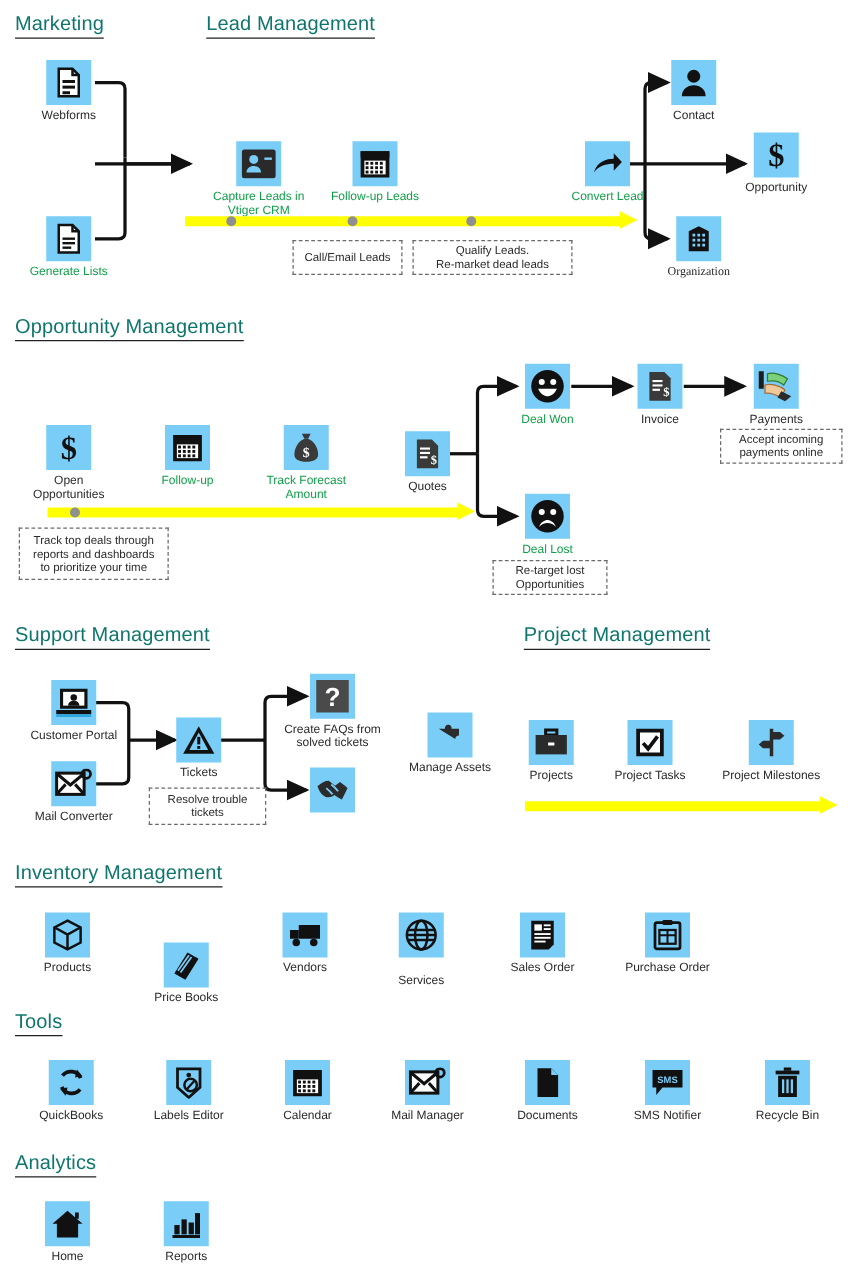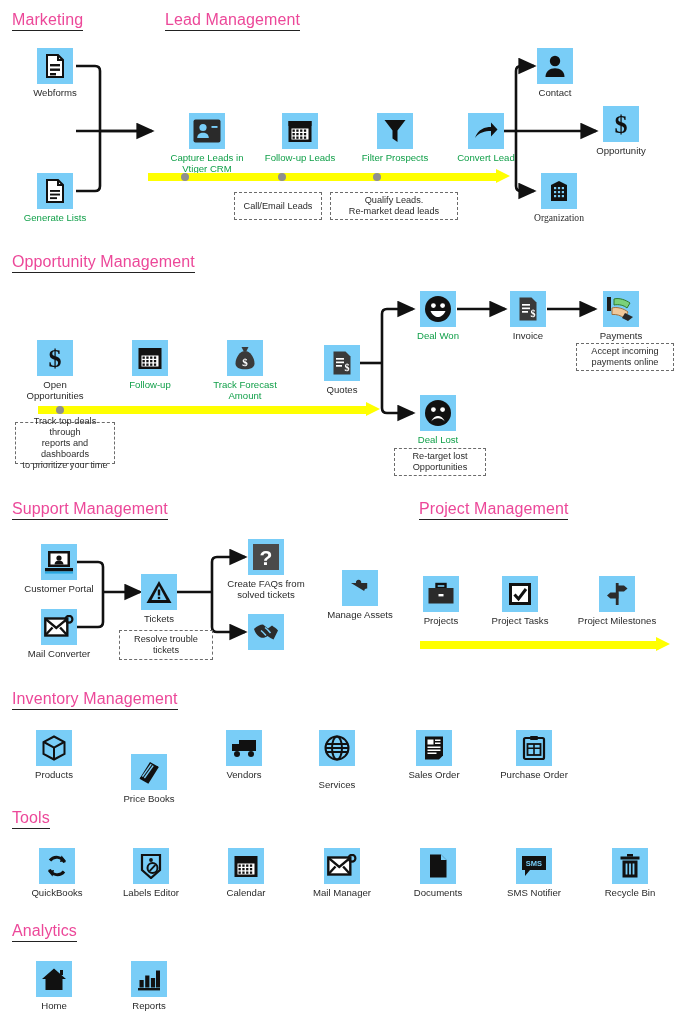--- a/index.html
+++ b/index.html
@@ -9,21 +9,21 @@
   }
   #page{
     position:relative;
     width:680px;height:1024px;
     background:#fff;
     overflow:hidden;
   }
   .sec-title{
     position:absolute;
     font-size:16px;
-    color:#ec4899;
+    color:#0f766e;
     font-weight:400;
     letter-spacing:0.1px;
     border-bottom:1.4px solid #222;
     padding-bottom:1px;
     white-space:nowrap;
   }
   
   .node{position:absolute;display:flex;flex-direction:column;align-items:center;}
   .tile{
     width:36px;height:36px;
@@ -180,28 +180,20 @@
             <rect x="5.5" y="18.5" width="2.3" height="2.3"></rect>
             <rect x="9.3" y="18.5" width="2.3" height="2.3"></rect>
             <rect x="13.1" y="18.5" width="2.3" height="2.3"></rect>
             <rect x="16.9" y="18.5" width="2.3" height="2.3"></rect>
           </g>
         </svg>
     </div>
     <div class="cap green">Follow-up Leads</div>
   </div>
 
-  <div class="node" style="left:340px;top:113px;width:110px;">
-    <div class="tile">
-      <svg width="24" height="26" viewBox="0 0 24 26">
-          <path d="M1.5 2h21l-8 10.5V24l-5-3.4V12.5z" fill="#111"></path>
-        </svg>
-    </div>
-    <div class="cap green">Filter Prospects</div>
-  </div>
 
   <div class="node" style="left:432px;top:113px;width:108px;">
     <div class="tile">
       <svg width="26" height="22" viewBox="0 0 26 22">
           <path d="M2 18c3-9 10-11 16-11V2.5L24.5 9.6 18 16.5V11C12 11 6 12.5 2 18z" fill="#111"></path>
         </svg>
     </div>
     <div class="cap green">Convert Lead</div>
   </div>
 
@@ -367,21 +359,21 @@
     </div>
     <div class="cap green">Deal Lost</div>
   </div>
 
   <div class="yarrow" style="left:38px;top:405px;width:348px;">
     <div class="bar" style="width:332px;"></div>
     <div class="head" style="left:328px;"></div>
     <div class="ydot" style="left:18px;"></div>
   </div>
 
-  <div class="note" style="left:15px;top:422px;width:100px;height:42px;">Track top deals through
+  <div class="note" style="left:15px;top:422px;width:120px;height:42px;">Track top deals through
 reports and dashboards
 to prioritize your time</div>
   <div class="note" style="left:576px;top:343px;width:98px;height:28px;">Accept incoming
 payments online</div>
   <div class="note" style="left:394px;top:448px;width:92px;height:28px;">Re-target lost
 Opportunities</div>
 
   <div class="node" style="left:4px;top:544px;width:110px;">
     <div class="tile">
       <svg width="30" height="26" viewBox="0 0 30 26">

